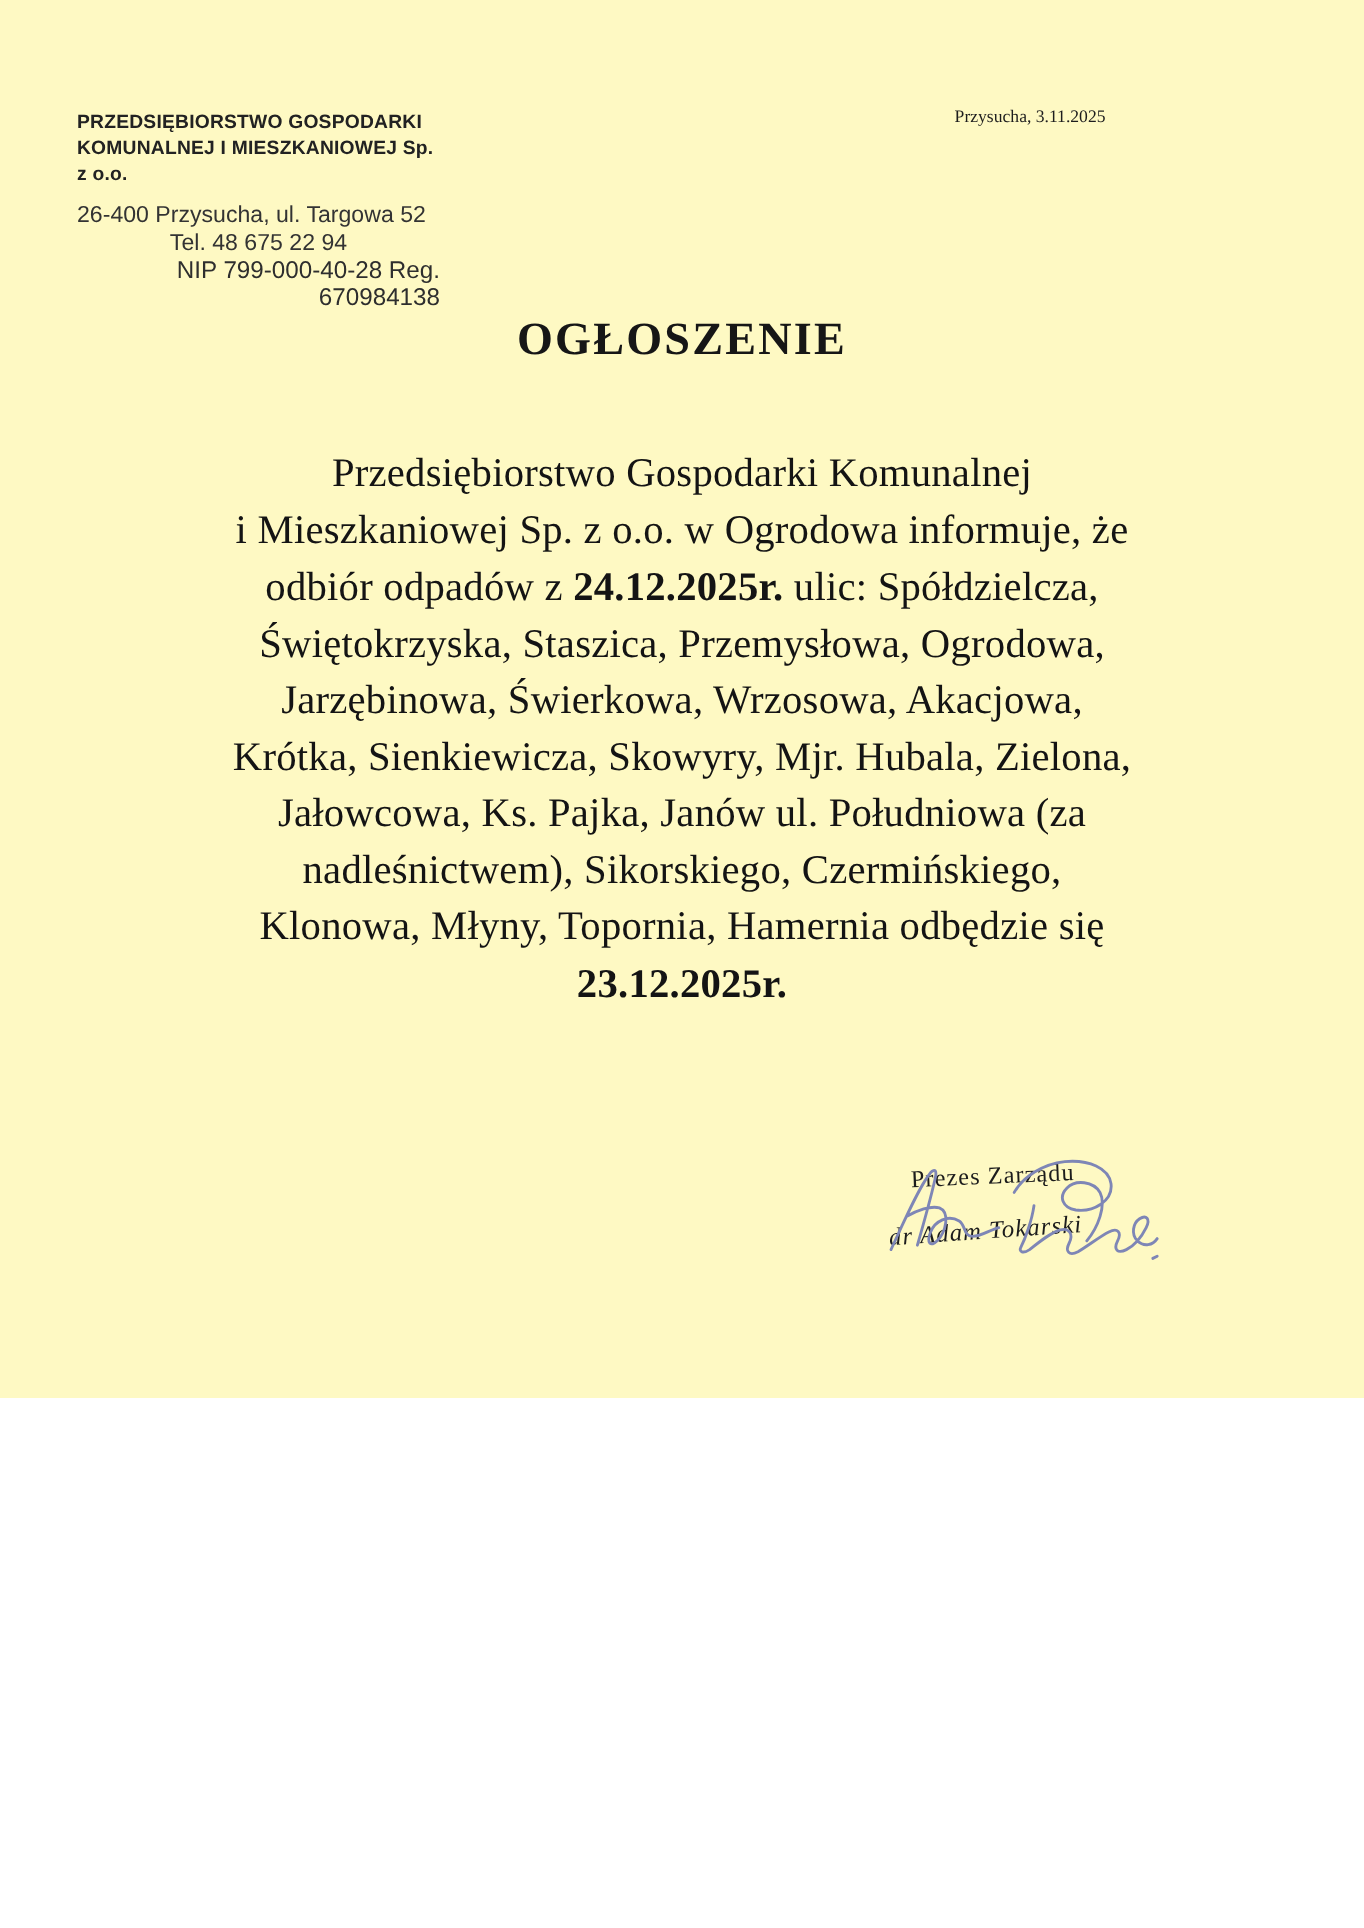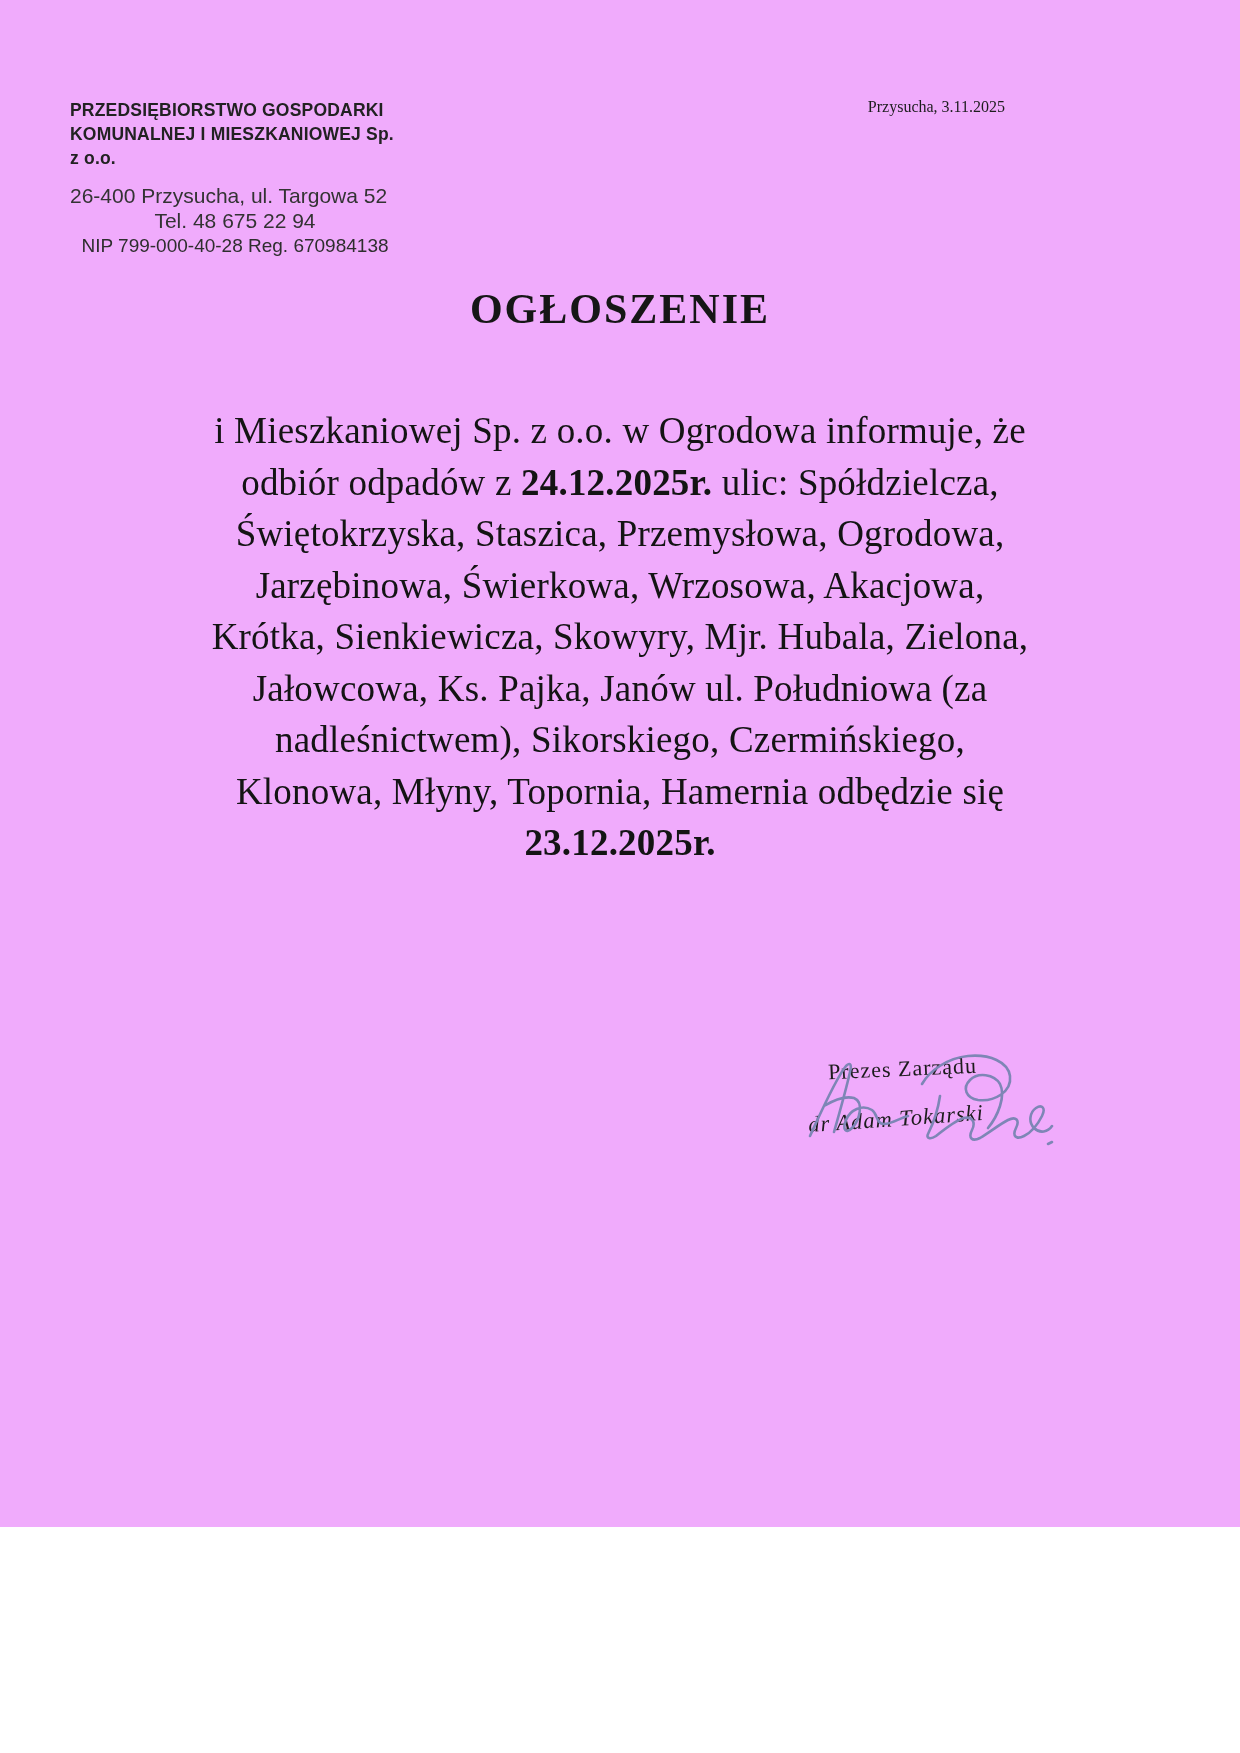--- a/index.html
+++ b/index.html
@@ -3,22 +3,22 @@
 <meta charset="utf-8">
 <style>
   html, body {
     margin: 0;
     padding: 0;
     background: #ffffff;
   }
   .page {
     position: relative;
     width: 1240px;
-    height: 1527px;
-    background: #f0abfc;
+    height: 1271px;
+    background: #fef9c3;
     overflow: hidden;
     font-family: "Liberation Serif", serif;
     color: #1d1d1d;
   }
 
   
   .letterhead {
     position: absolute;
     left: 70px;
     top: 98px;
@@ -40,23 +40,23 @@
     color: #333;
     text-align: left;
     margin-top: 14px;
   }
   .letterhead .lh-tel {
     font-size: 21px;
     color: #333;
     margin-top: 1px;
   }
   .letterhead .lh-nip {
-    font-size: 19px;
+    font-size: 22px;
     color: #2e2e2e;
-    text-align: center;
+    text-align: right;
     margin-top: 1px;
   }
 
   
   .dateline {
     position: absolute;
     top: 98px;
     right: 235px;
     font-size: 16px;
     color: #1d1d1d;
@@ -148,20 +148,21 @@
     <div class="lh-addr">26-400 Przysucha, ul. Targowa 52</div>
     <div class="lh-tel">Tel. 48 675 22 94</div>
     <div class="lh-nip">NIP 799-000-40-28  Reg. 670984138</div>
   </div>
 
   <div class="dateline">Przysucha, 3.11.2025</div>
 
   <div class="doc-title">OGŁOSZENIE</div>
 
   <div class="body-text">
+    <div class="body-line">Przedsiębiorstwo Gospodarki Komunalnej</div>
     <div class="body-line">i Mieszkaniowej Sp. z o.o. w Ogrodowa informuje, że</div>
     <div class="body-line"><span>odbiór odpadów z </span><span class="b">24.12.2025r.</span><span> ulic: Spółdzielcza,</span></div>
     <div class="body-line">Świętokrzyska, Staszica, Przemysłowa, Ogrodowa,</div>
     <div class="body-line">Jarzębinowa, Świerkowa, Wrzosowa, Akacjowa,</div>
     <div class="body-line">Krótka, Sienkiewicza, Skowyry, Mjr. Hubala, Zielona,</div>
     <div class="body-line">Jałowcowa, Ks. Pajka, Janów ul. Południowa (za</div>
     <div class="body-line">nadleśnictwem), Sikorskiego, Czermińskiego,</div>
 
     <div class="body-line">Klonowa, Młyny, Topornia, Hamernia odbędzie się</div>
     <div class="body-line b">23.12.2025r.</div>

